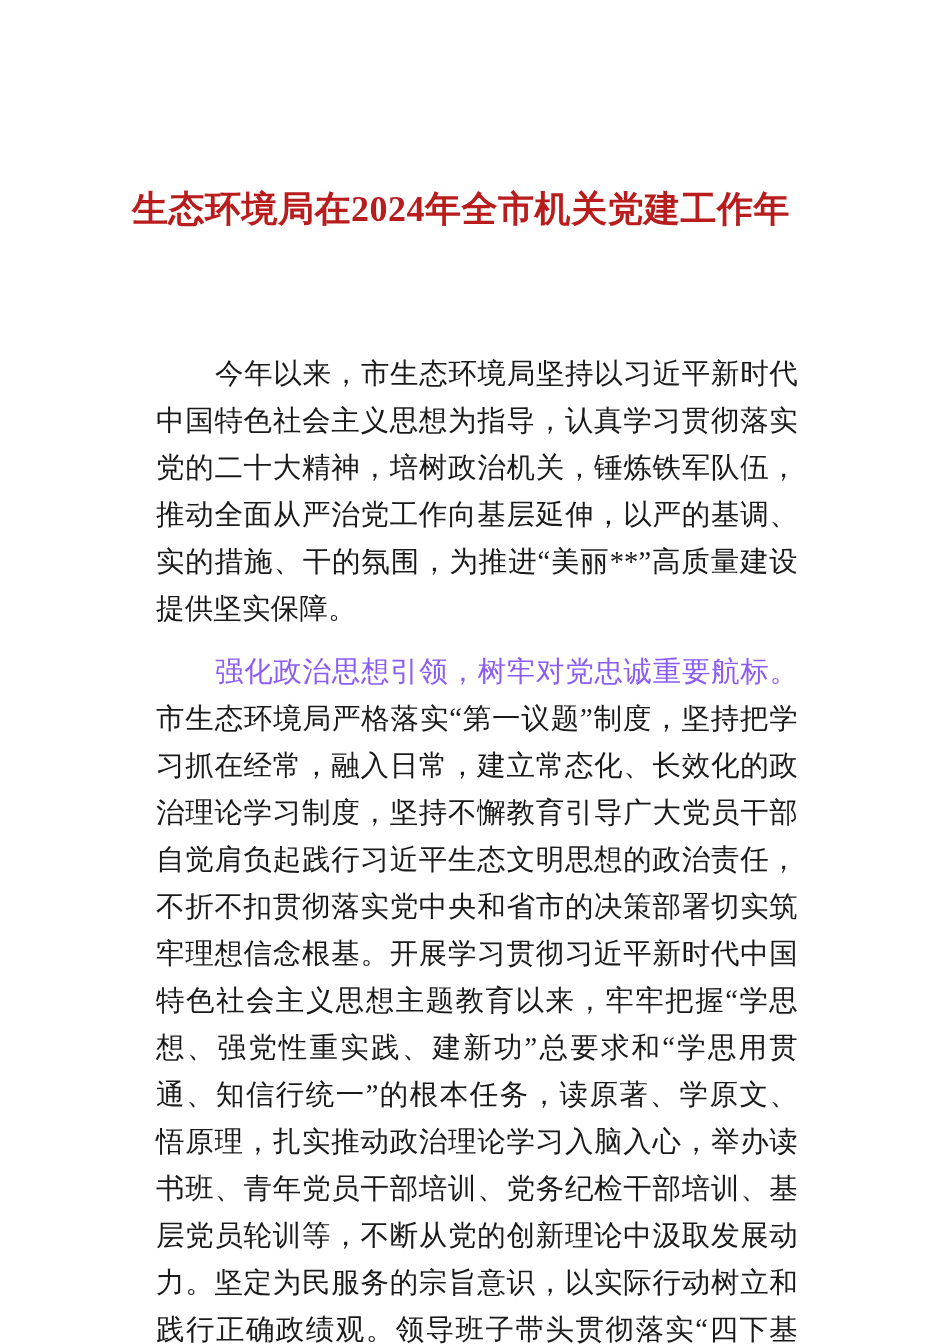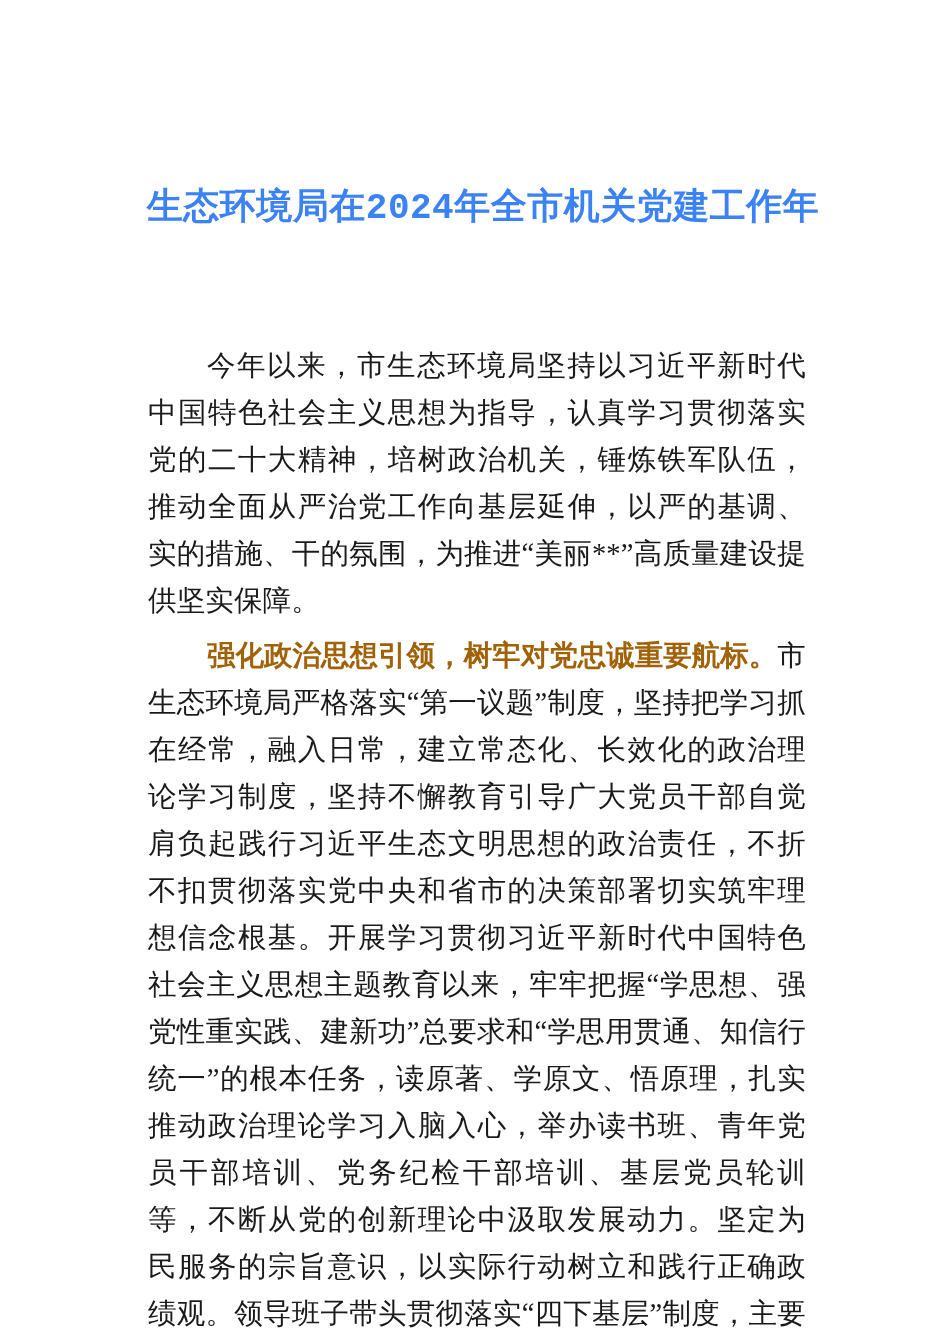--- a/index.html
+++ b/index.html
@@ -19,65 +19,65 @@
 
   .page {
     position: absolute;
     inset: 0;
     background: #ffffff;
   }
 
   
   .doc-title {
     position: absolute;
-    left: 123px;
+    left: 101px;
     top: 150px;
     width: 720px;
     text-align: center;
-    font-family: Liberation Mono, monospace;
+    font-family: Liberation Serif, serif;
     font-weight: bold;
     font-size: 36px;
     line-height: 70px;
     letter-spacing: 0.5px;
-    color: #3b82f6;
+    color: #b91c1c;
   }
   .doc-title .tline {
     display: block;
     white-space: nowrap;
   }
 
   
   .body-block {
     position: absolute;
     left: 140px;
     top: 334px;
     width: 674px;
   }
 
   p.para {
-    margin: 8px;
+    margin: 16px;
     font-size: 28.5px;
     line-height: 47px;
     text-align: justify;
     text-align-last: left;
     text-justify: inter-character;
     letter-spacing: 0.15px;
     color: #1a1a1a;
     font-family: "Liberation Serif", "DejaVu Serif", serif;
     text-indent: 59px;
   }
 
   p.para + p.para {
     margin-top: 0;
   }
 
   .lead-bold {
     font-family: "Liberation Sans", "DejaVu Sans", sans-serif;
-    font-weight: bold;
-    color: #a16207;
+    font-weight: normal;
+    color: #8b5cf6;
     letter-spacing: 0px;
   }
 </style>
 </head>
 <body>
 
 <div class="page">
 
   <h1 class="doc-title">
     <span class="tline">生态环境局在2024年全市机关党建工作年</span>

